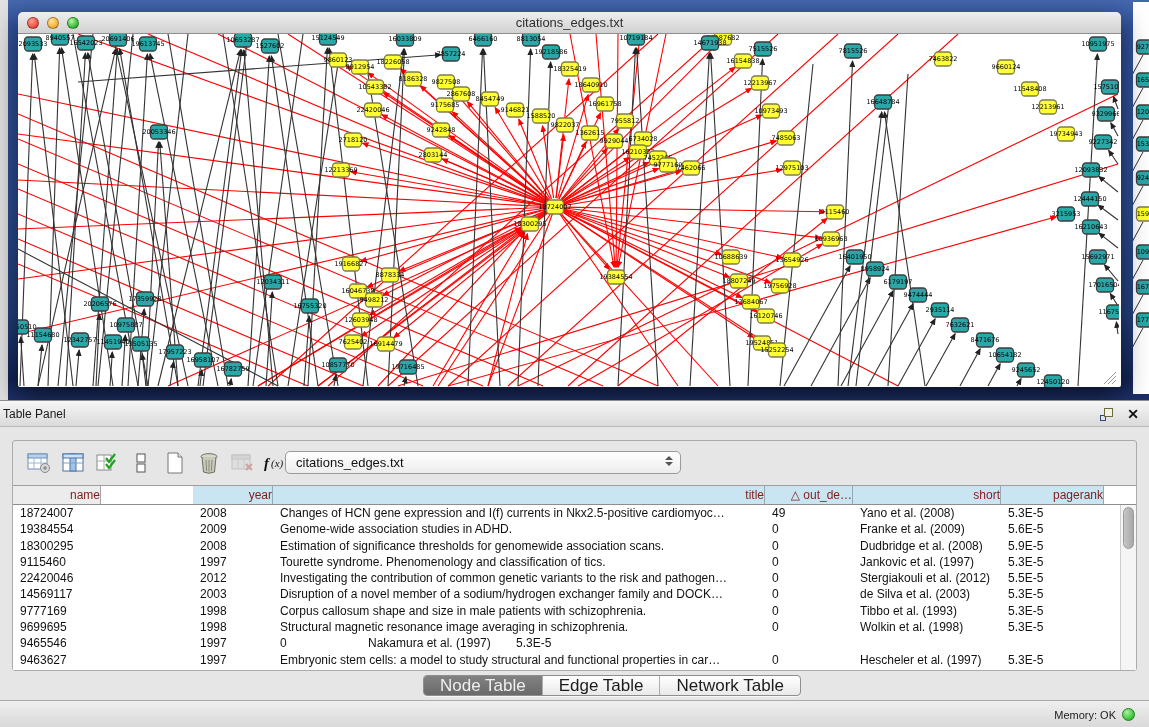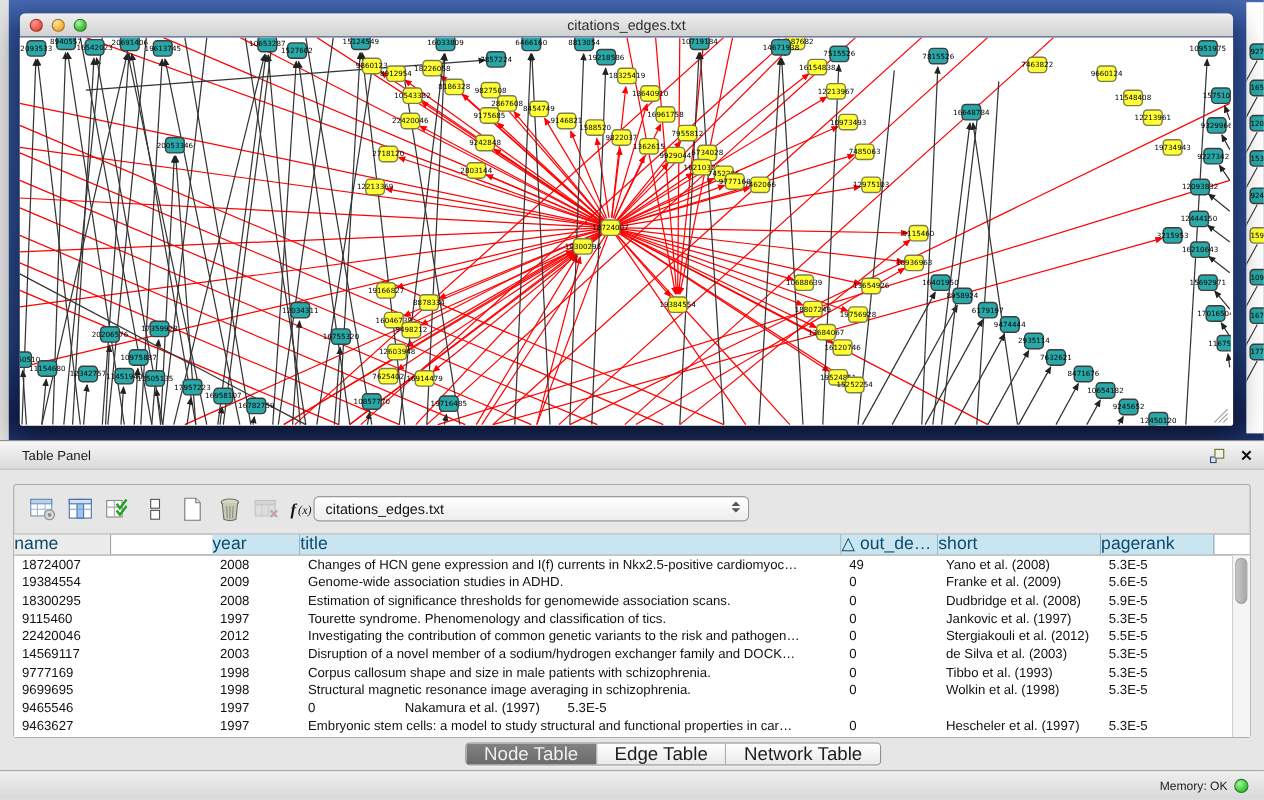--- a/index.html
+++ b/index.html
@@ -21,21 +21,21 @@
   .light.red   { background:radial-gradient(circle at 35% 30%, #ff9d95, #f25648 60%, #ce3227); }
   .light.yellow{ background:radial-gradient(circle at 35% 30%, #ffe1a0, #f8b53e 60%, #d3921e); }
   .light.green { background:radial-gradient(circle at 35% 30%, #b7f3a8, #3fc23c 60%, #1d9a24); }
   .canvas { height:353px; background:#ffffff; position:relative; overflow:hidden; border-radius:0 0 2px 2px; }
   .canvas svg { display:block; }
   .node-label { font-family:"DejaVu Sans",sans-serif; font-size:6.5px; fill:#000; }
 
   
   .panel { position:absolute; left:0; top:400px; width:1149px; height:327px; background:#e6e6e6; }
   .panel-titlebar { height:27px; background:linear-gradient(#f6f6f6,#dadada); border-top:1px solid #8c8c8c;
-    border-bottom:1px solid #b9b9b9; font-size:12px; color:#1a1a1a; line-height:26px; padding:0 20px; position:relative; }
+    border-bottom:1px solid #b9b9b9; font-size:12px; color:#1a1a1a; line-height:26px; padding:0 3px; position:relative; }
   .panel-actions { position:absolute; right:10px; top:0; height:26px; display:flex; align-items:center; gap:14px; }
   .float-ico { width:13px; height:13px; position:relative; }
   .float-ico i { position:absolute; border:1px solid #6b6b3f; width:9px; height:9px; background:#f4f2e4; }
   .float-ico i.b { left:0; bottom:0; border-color:#2d4a7a; background:transparent; width:6px; height:6px; }
   .float-ico i.t { right:0; top:0; }
   .close-x { font-size:14px; font-weight:bold; color:#111; line-height:14px; }
 
   .box { position:absolute; left:12px; top:40px; width:1125px; height:231px; border:1px solid #ababab;
     border-radius:3px; background:#e6e6e6; }
   .toolbar { position:absolute; left:0; top:0; height:44px; width:100%; display:flex; align-items:center; padding-left:10px; }
@@ -43,21 +43,21 @@
   .tbtn.disabled { opacity:.45; }
   .combo { position:absolute; left:272px; top:10px; width:396px; height:23px; border:1px solid #9a9a9a; border-radius:5px;
     background:linear-gradient(#ffffff,#ededed); font-size:13px; color:#111; line-height:21px; padding:0 10px; }
   .combo .stepper { position:absolute; right:7px; top:4px; display:flex; flex-direction:column; gap:2px; }
   .combo .stepper b { width:0; height:0; border-left:4px solid transparent; border-right:4px solid transparent; }
   .combo .stepper b.up { border-bottom:4px solid #555; }
   .combo .stepper b.dn { border-top:4px solid #555; }
 
   .grid { position:absolute; left:0; top:44px; width:1123px; height:185px; background:#fff; border-top:1px solid #9f9f9f; }
   .thead { display:flex; height:19px; border-bottom:1px solid #8d8d8d; }
-  .th { background:#c9e5f2; border-right:1px solid #93a9b4; font-size:16px; color:#0c4a6e; text-align:left;
+  .th { background:#c9e5f2; border-right:1px solid #93a9b4; font-size:12px; color:#7f1d1d; text-align:right;
     line-height:18px; overflow:hidden; white-space:nowrap; }
   .th.name-col { background:#ececec; border-right-color:#a5a5a5; }
   .tbody { position:absolute; left:0; top:19px; right:16px; bottom:0; overflow:hidden; }
   .tr { display:flex; height:16.3px; }
   .td { font-size:12px; color:#111; line-height:16px; padding-left:7px; overflow:hidden; white-space:nowrap; }
   .c0{width:88px;} .c1{width:92px;margin-top:40px;} .c2{width:80px;} .c3{width:492px;} .c4{width:88px;} .c5{width:148px;} .c6{width:103px;}
   .vscroll { position:absolute; right:0; top:19px; bottom:0; width:16px; background:#f5f5f5; border-left:1px solid #cfcfcf; }
   .vthumb { position:absolute; left:2px; top:2px; width:11px; height:42px; border-radius:6px;
     background:linear-gradient(90deg,#c6c6c6,#a8a8a8); border:1px solid #9a9a9a; }
 

